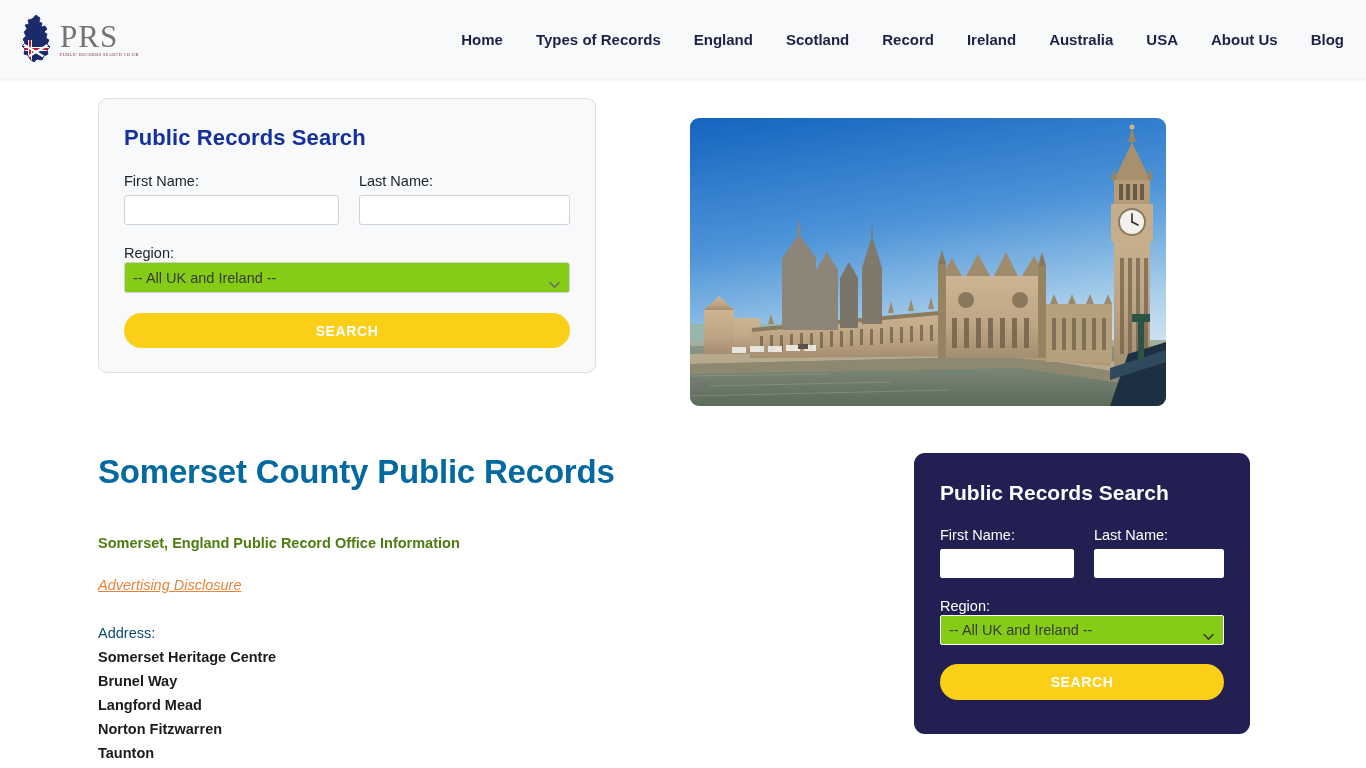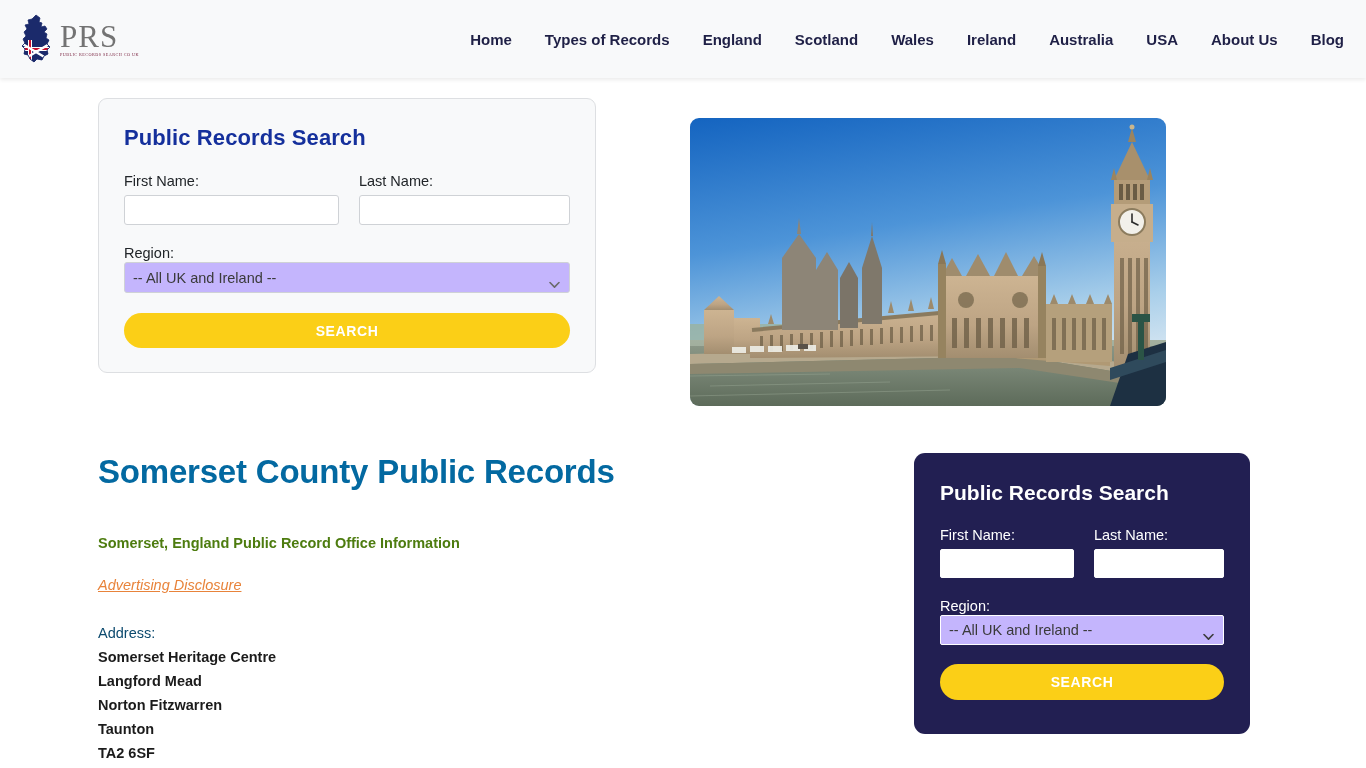--- a/index.html
+++ b/index.html
@@ -109,21 +109,21 @@
     outline: none;
     width: 100%;
   }
   .region-block { margin-top: 19px; }
   .select-wrap { position: relative; width: 100%; }
   .region-select {
     width: 100%;
     height: 31px;
     border: 1px solid #cfd2d6;
     border-radius: 3px;
-    background: #c4b5fd;
+    background: #84cc16;
     font-family: "Liberation Sans", sans-serif;
     font-size: 14.5px;
     color: #3a3a3a;
     padding: 0 28px 0 8px;
     -webkit-appearance: none;
     -moz-appearance: none;
     appearance: none;
     outline: none;
   }
   .select-chevron {
@@ -264,21 +264,21 @@
       <span class="brand-title">PRS</span>
       <span class="brand-sub">PUBLIC RECORDS SEARCH CO UK</span>
     </span>
   </a>
 
   <nav class="main-nav">
     <a class="nav-link" href="#">Home</a>
     <a class="nav-link" href="#">Types of Records</a>
     <a class="nav-link" href="#">England</a>
     <a class="nav-link" href="#">Scotland</a>
-    <a class="nav-link" href="#">Wales</a>
+    <a class="nav-link" href="#">Record</a>
     <a class="nav-link" href="#">Ireland</a>
     <a class="nav-link" href="#">Australia</a>
     <a class="nav-link" href="#">USA</a>
     <a class="nav-link" href="#">About Us</a>
     <a class="nav-link" href="#">Blog</a>
   </nav>
 </header>
 
 <div class="page">
 
@@ -519,20 +519,21 @@
   <div class="content-row">
 
     <article class="article">
       <h1>Somerset County Public Records</h1>
       <p class="subhead">Somerset, England Public Record Office Information</p>
       <a class="ad-disclosure" href="#">Advertising Disclosure</a>
 
       <div class="address-block">
         <div class="address-label">Address:</div>
         <div class="address-line">Somerset Heritage Centre</div>
+        <div class="address-line">Brunel Way</div>
         <div class="address-line">Langford Mead</div>
         <div class="address-line">Norton Fitzwarren</div>
         <div class="address-line">Taunton</div>
         <div class="address-line">TA2 6SF</div>
       </div>
     </article>
 
     <aside class="side-card">
       <h2>Public Records Search</h2>
 

